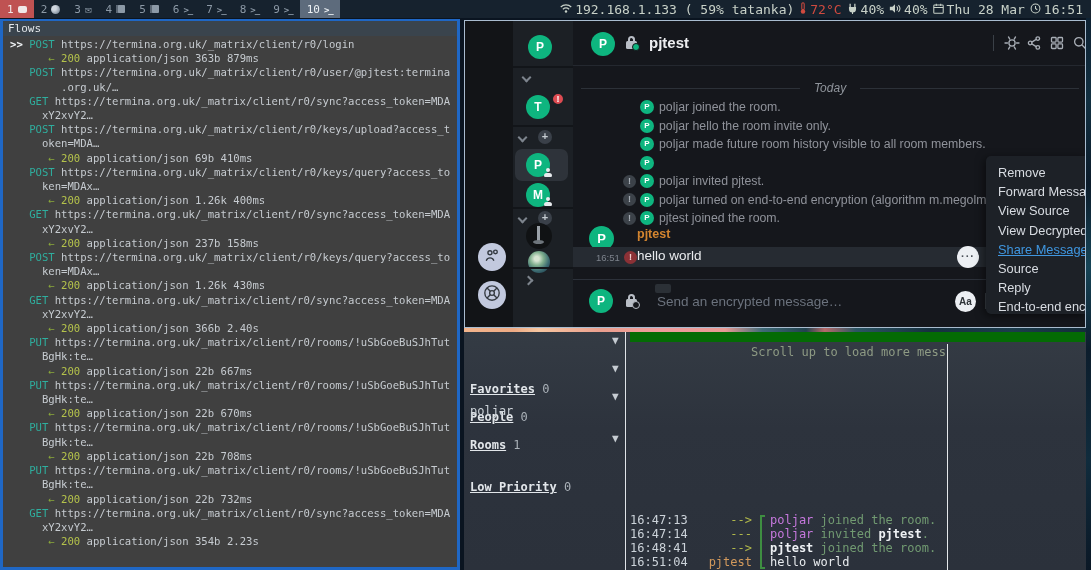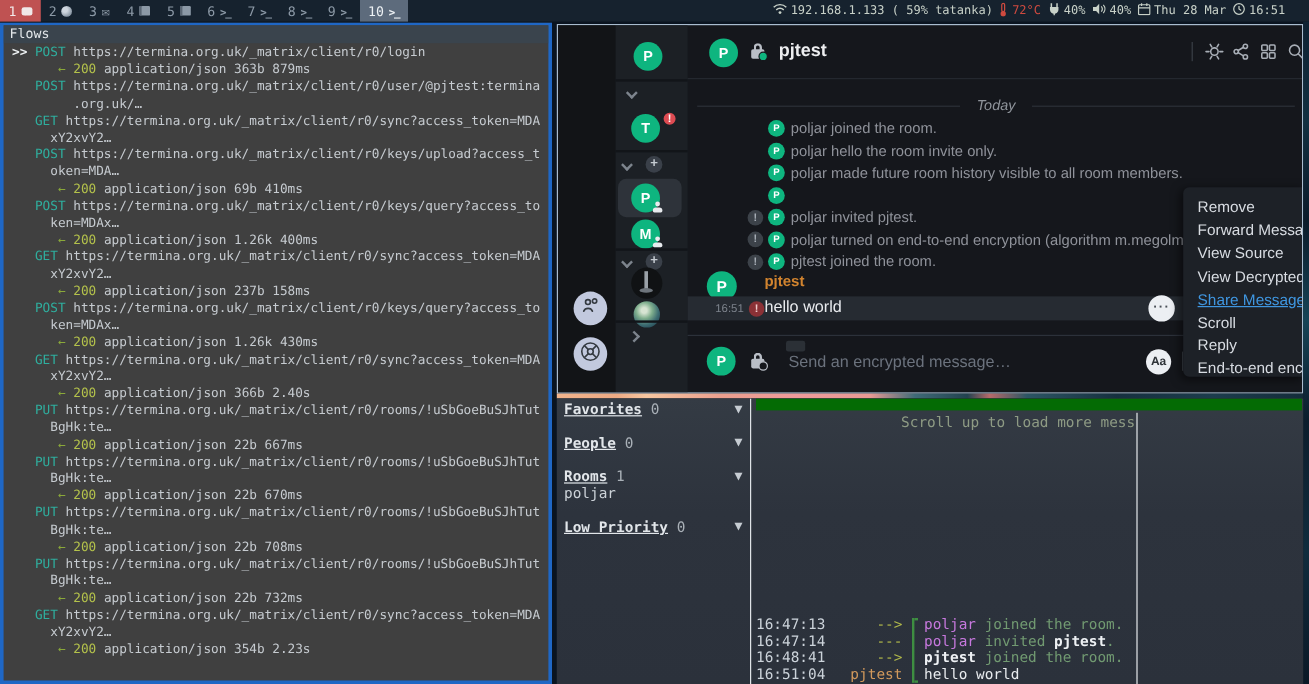--- a/index.html
+++ b/index.html
@@ -12,21 +12,21 @@
   .ws { display:flex; align-items:center; gap:4px; padding:0 7px; height:18px; color:#8c99a6; font-size:11px; cursor:default; }
   .ws.urgent { background:#bf5252; color:#f2eaea; }
   .ws.focused { background:#5d6b7c; color:#eef2f5; }
   .ws-icon { display:inline-block; position:relative; }
   .icon-chat { width:9px; height:7px; background:#f0e8e8; border-radius:2px; }
   .icon-chat::after { content:""; position:absolute; left:1px; bottom:-3px; border:3px solid transparent; border-top-color:#f0e8e8; border-left-width:2px; border-right-width:2px; }
   .icon-firefox { width:9px; height:9px; border-radius:50%; background:radial-gradient(circle at 35% 35%, #cfd6de 25%, #8c99a6 70%); }
   .icon-mail { font-size:11px; line-height:9px; }
   .icon-book { width:9px; height:8px; background:#8c99a6; border-radius:1px; box-shadow:inset 2px 0 0 #5a6673; }
   .icon-terminal::before { content:">_"; font-size:9px; font-weight:bold; letter-spacing:-1px; }
-  #statusbar { margin-left:auto; display:flex; align-items:center; gap:5px; padding-right:20px; font-size:10px; color:#c8d1c8; }
+  #statusbar { margin-left:auto; display:flex; align-items:center; gap:5px; padding-right:8px; font-size:13px; color:#c8d1c8; }
   .st-seg { display:flex; align-items:center; gap:3px; white-space:nowrap; }
   .st-temp { color:#cf4a3f;align-items:center; }
   .st-ico { display:inline-block; }
 
   
   #mitm { position:absolute; left:0; top:19px; width:460px; height:551px; background:#404040; border:3px solid #1f67c5; border-top-width:2px; overflow:hidden; }
   #mitm-title { height:15px; background:#3a444d; color:#e3e7ea; font:11px/15px "DejaVu Sans Mono", monospace; padding-left:5px; }
   #flow-list { padding:1px 0 0 7px; font:10.6px/14.2px "DejaVu Sans Mono", monospace; color:#c6cbd0; }
   .fl { white-space:pre; }
   .tk-cur { color:#eef1f3; font-weight:bold; }
@@ -97,21 +97,21 @@
   .menu-item.active { color:#3f96e0; text-decoration:underline; }
 
   
   #strip-h { position:absolute; left:464px; top:328px; width:622px; height:4px;
     background:linear-gradient(90deg,#f2b48c 0%,#edaa84 8%,#f7c6a0 12%,#eb9f8e 22%,#ef9b9b 32%,#e89a94 42%,#3f6a77 48%,#22424f 55%,#b66a6a 58%,#2c5564 63%,#16303f 75%,#1c3c4c 88%,#142c3a 100%); }
   #strip-v { position:absolute; left:1086px; top:18px; width:5px; height:552px;
     background:linear-gradient(180deg,#0e2233,#123041 15%,#0b1b2a 30%,#164457 45%,#0c1d2c 60%,#102c3d 80%,#0b1826); }
 
   
   #weechat { position:absolute; left:464px; top:332px; width:622px; height:238px; background:linear-gradient(180deg,#343b44 0%,#2d333d 40%,#2b313b 100%); overflow:hidden; font-family:"DejaVu Sans Mono", monospace; font-size:12px; }
-  .bl-row { position:absolute; left:6px; white-space:pre; color:#aab1b8; }
+  .bl-row { position:absolute; left:6px; white-space:pre; color:#aab1b8;margin-top:48px; }
   .bl-label { color:#e2e6ea; font-weight:bold; text-decoration:underline; }
   .bl-item { position:absolute; left:6px; color:#ccd2d8; }
   .bl-arrow { position:absolute; left:148px; color:#c6ccd2; font-size:11px; }
   #bl-divider { position:absolute; left:161px; top:0; width:1px; height:238px; background:#dfe3e7; }
   #green-bar { position:absolute; left:166px; top:0; width:455px; height:10px; background:#046b04; }
   #scroll-notice { position:absolute; top:13px; left:166px; width:316px; text-align:right; color:#8e9b84; }
   #nick-divider { position:absolute; left:483px; top:12px; width:1px; height:226px; background:#e5e8eb; }
   .cl { position:absolute; height:14px; white-space:pre; }
   .ct { position:absolute; left:166px; color:#ccd3da; }
   .cp { position:absolute; left:196px; width:92px; text-align:right; }
@@ -402,21 +402,21 @@
       <div id="aa-btn">Aa</div>
       <div id="composer-div2"></div>
     </div>
 
     <div id="ctx-menu">
         <div class="menu-item">Remove</div>
         <div class="menu-item">Forward Message</div>
         <div class="menu-item">View Source</div>
         <div class="menu-item">View Decrypted S</div>
         <div class="menu-item active">Share Message</div>
-        <div class="menu-item">Scroll</div>
+        <div class="menu-item">Source</div>
         <div class="menu-item">Reply</div>
         <div class="menu-item">End-to-end encry</div>
       </div>
   </div>
 
   <div id="strip-h"></div>
   <div id="strip-v"></div>
 
   <div id="weechat">
     <div id="buffer-list">

